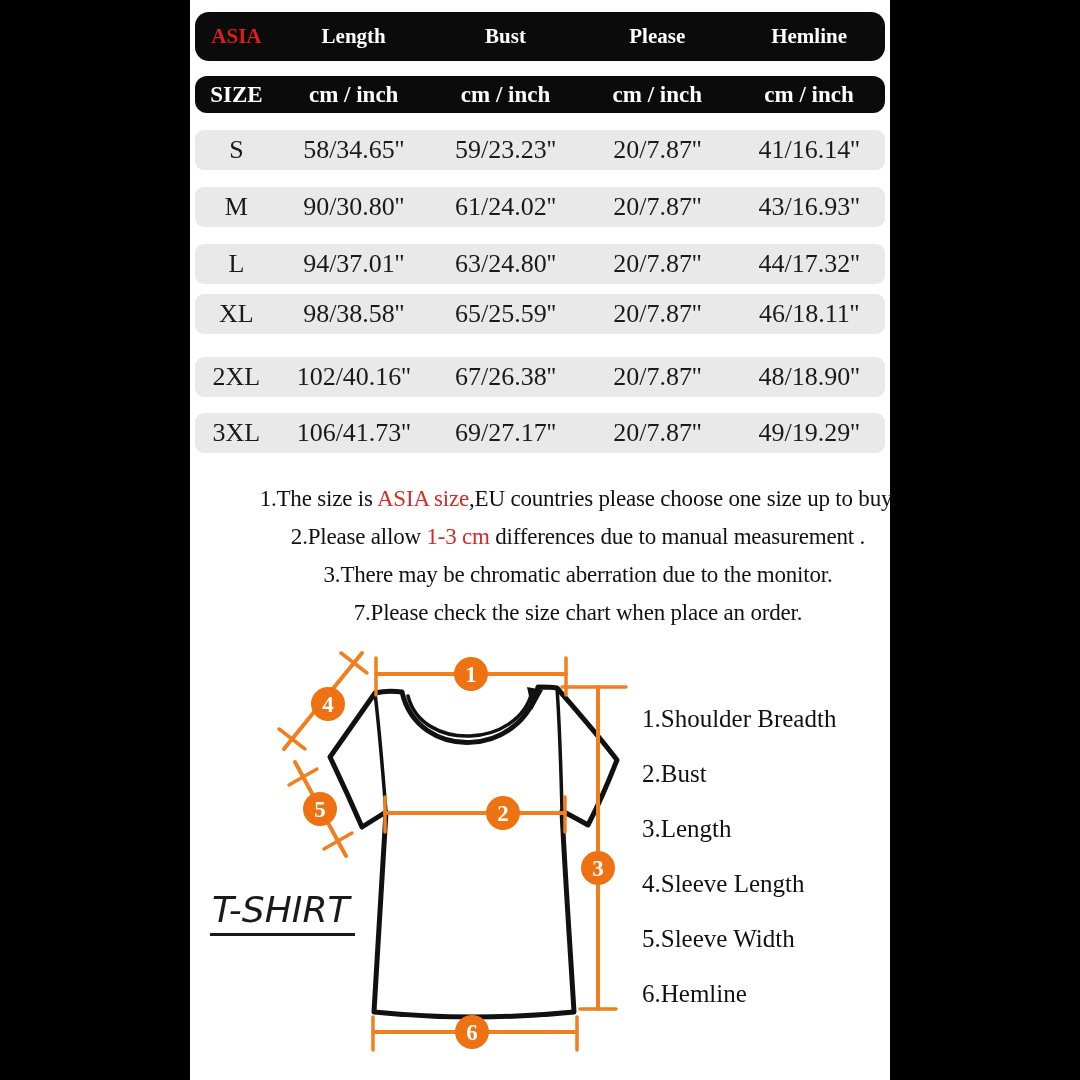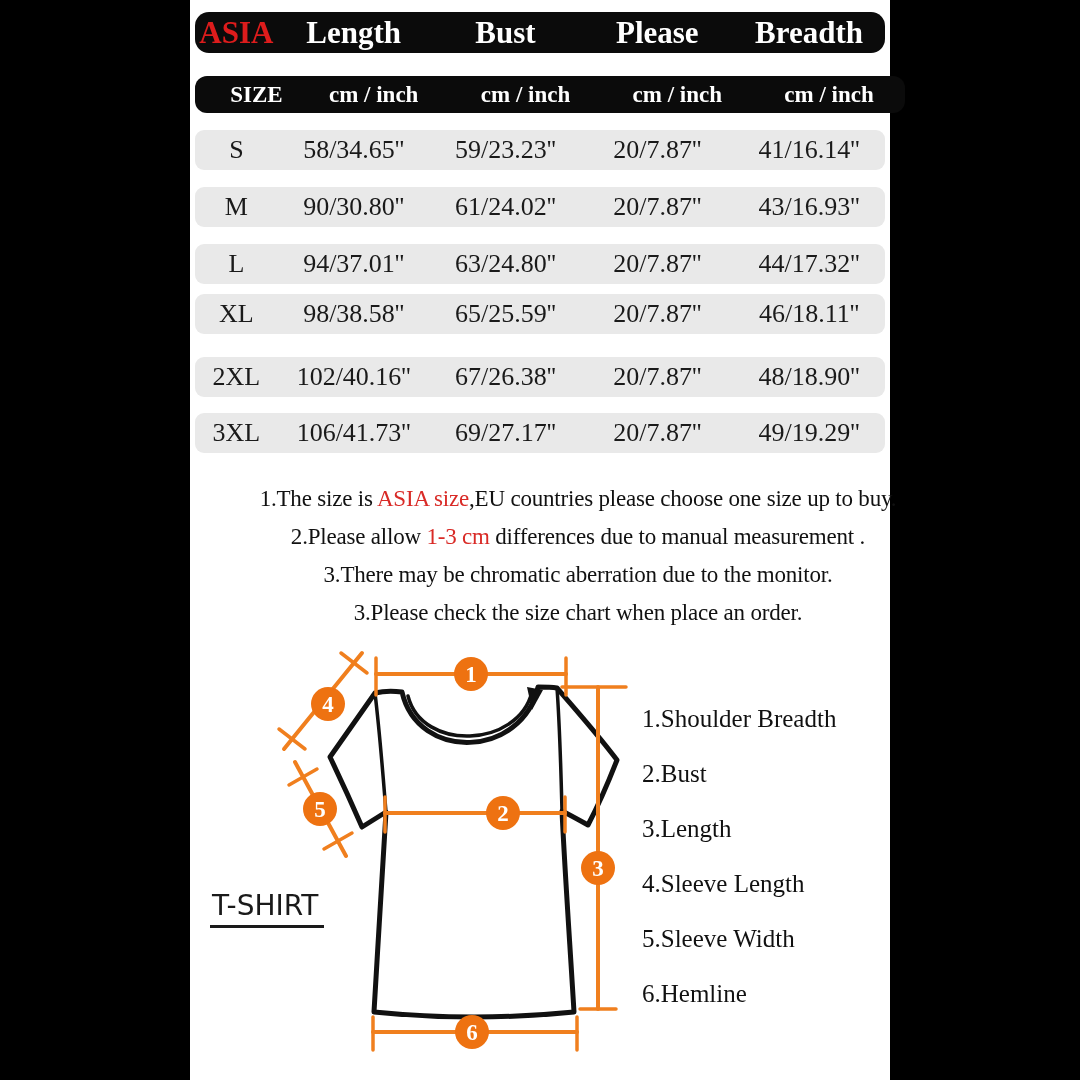--- a/index.html
+++ b/index.html
@@ -5,22 +5,22 @@
   html,body{margin:0;padding:0;background:#fff;}
   .stage{position:relative;width:1080px;height:1080px;background:#ffffff;overflow:hidden;
          font-family:"Liberation Serif",serif;color:#141414;}
   .sidebar{position:absolute;top:0;width:190px;height:1080px;background:#000;}
   .sidebar.left{left:0;} .sidebar.right{left:890px;}
   .content{position:absolute;left:190px;top:0;width:700px;height:1080px;}
 
   
   .bar{position:absolute;left:5px;width:690px;background:#0b0b0b;color:#fff;
        display:flex;align-items:center;font-weight:bold;}
-  .bar.h1{top:12px;height:41px;border-radius:14px;font-size:31px;}
-  .bar.h2{top:76px;height:37px;border-radius:12px;font-size:23px;padding-left:20px;}
+  .bar.h1{top:12px;height:49px;border-radius:14px;font-size:21px;}
+  .bar.h2{top:76px;height:37px;border-radius:12px;font-size:23px;}
   .trow{position:absolute;left:5px;width:690px;height:40px;background:#e9e9e9;border-radius:9px;
         display:flex;align-items:center;font-size:26px;color:#1a1a1a;}
   .c-size{width:12%;text-align:center;}
   .c{width:22%;text-align:center;}
   .red{color:#dd1c1c;}
 
   
   .notes{position:absolute;top:480px;left:0;width:776px;text-align:center;
          font-size:23px;line-height:38px;color:#111;letter-spacing:-0.2px;}
   .notes .rd{color:#d92a26;}
@@ -28,41 +28,41 @@
   
   .diagram-svg{position:absolute;left:0;top:640px;}
   .shirt{fill:#ffffff;stroke:#111;stroke-width:5;stroke-linejoin:round;stroke-linecap:round;}
   .seam{fill:none;stroke:#111;stroke-width:3.5;stroke-linecap:round;}
   .mline{stroke:#f07f1e;stroke-width:4;stroke-linecap:round;fill:none;}
   .mtick{stroke:#f07f1e;stroke-width:3.5;stroke-linecap:round;}
   .mcircle{fill:#ee7211;}
   .mnum{font-family:"Liberation Serif",serif;font-weight:bold;font-size:23px;fill:#fff;text-anchor:middle;}
 
   .tshirt-label{position:absolute;left:20px;top:889px;font-family:"DejaVu Sans",sans-serif;
-        font-size:28px;color:#1a1a1a;border-bottom:3px solid #1a1a1a;
+        font-style:italic;font-size:36px;color:#1a1a1a;border-bottom:3px solid #1a1a1a;
         padding:0 6px 3px 2px;letter-spacing:0px;}
   .legend{position:absolute;left:452px;top:706px;display:flex;flex-direction:column;gap:29px;
         font-size:25px;color:#111;}
   .legend div{line-height:26px;white-space:nowrap;}
 </style>
 </head>
 <body>
 
 <div class="stage">
   <div class="sidebar left"></div>
   <div class="sidebar right"></div>
 
   <div class="content">
 
     <div class="bar h1">
       <span class="c-size red">ASIA</span>
       <span class="c">Length</span>
       <span class="c">Bust</span>
       <span class="c">Please</span>
-      <span class="c">Breadth</span>
+      <span class="c">Hemline</span>
     </div>
 
     <div class="bar h2">
       <span class="c-size">SIZE</span>
       <span class="c">cm / inch</span>
       <span class="c">cm / inch</span>
       <span class="c">cm / inch</span>
       <span class="c">cm / inch</span>
     </div>
 
@@ -106,21 +106,21 @@
       <span class="c">106/41.73''</span>
       <span class="c">69/27.17''</span>
       <span class="c">20/7.87''</span>
       <span class="c">49/19.29''</span>
     </div>
 
     <div class="notes">
       <div><span>1.The size is </span><span class="rd">ASIA size</span><span>,EU countries please choose one size up to buy.</span></div>
       <div><span>2.Please allow </span><span class="rd">1-3 cm</span><span> differences due to manual measurement .</span></div>
       <div><span>3.There may be chromatic aberration due to the monitor.</span><span class="rd"></span><span></span></div>
-      <div><span>3.Please check the size chart when place an order.</span><span class="rd"></span><span></span></div>
+      <div><span>7.Please check the size chart when place an order.</span><span class="rd"></span><span></span></div>
     </div>
 
     <svg class="diagram-svg" width="700" height="440" viewBox="0 0 700 440">
 
       <path class="shirt" d="M 185,53
         C 197,50 205,51 212,52
         C 228,122 332,118 348,47
         C 355,47 361,47 367,48
         C 387,71 409,96 427,120
         C 418,143 408,166 398,185

